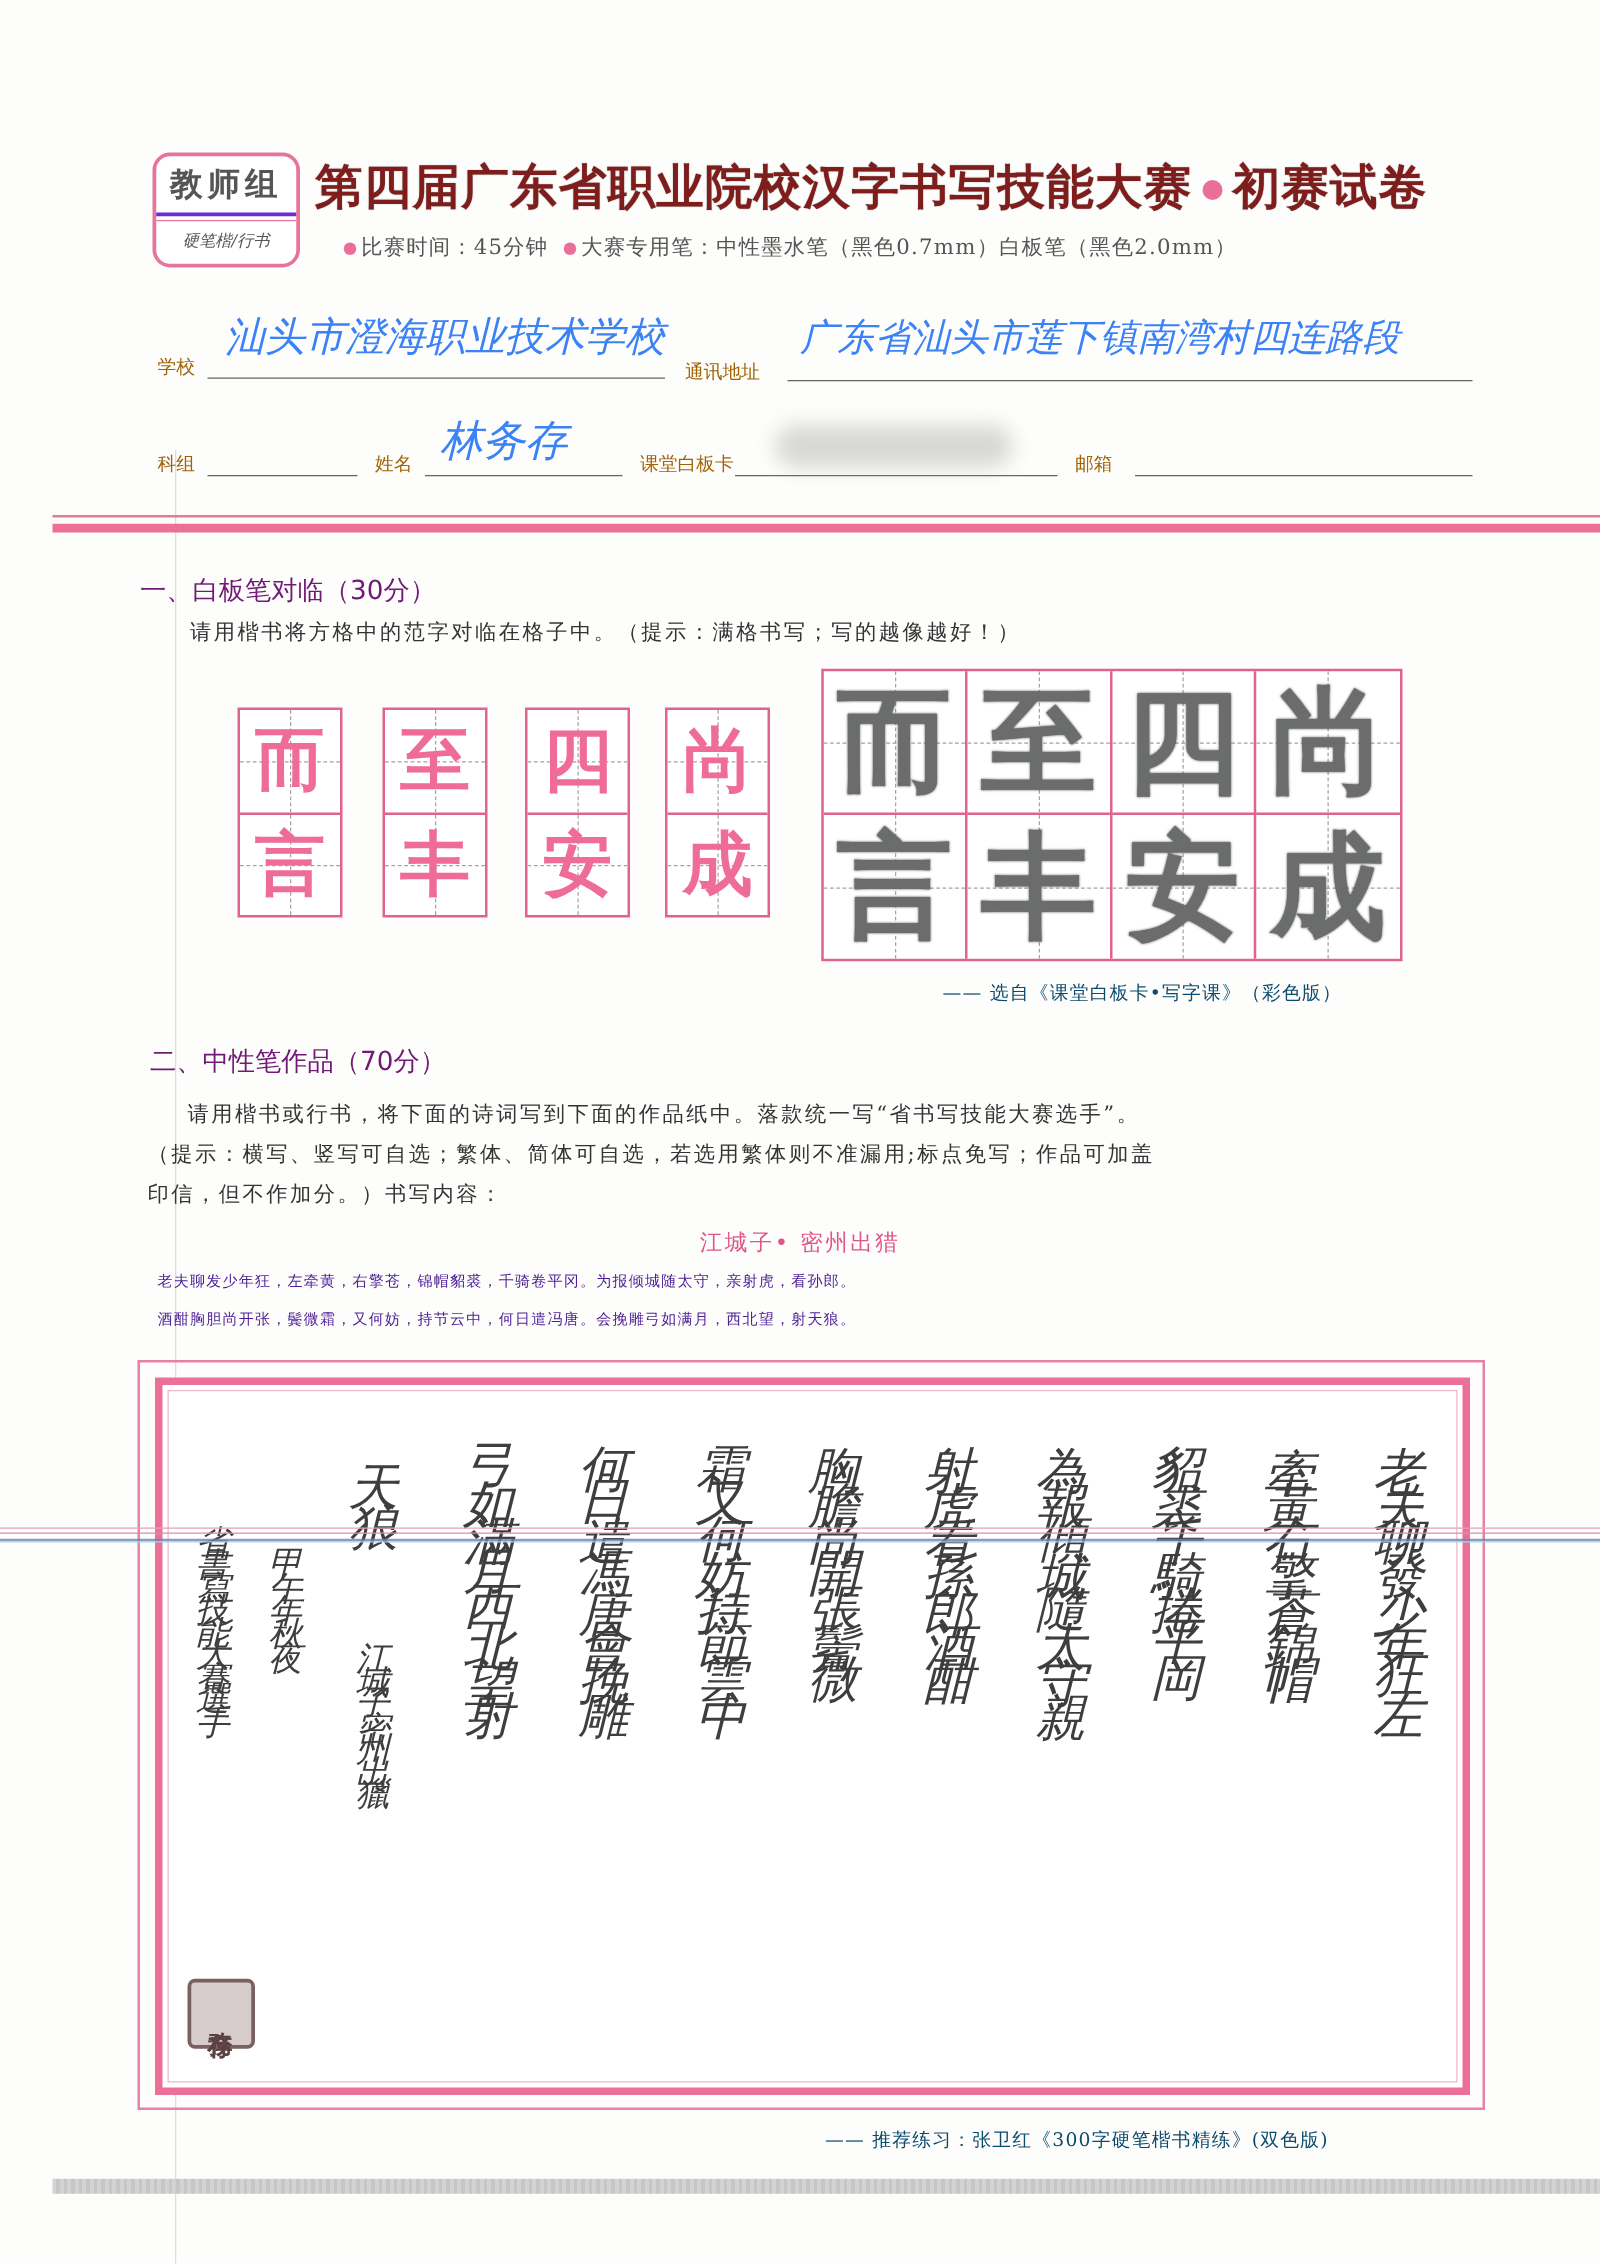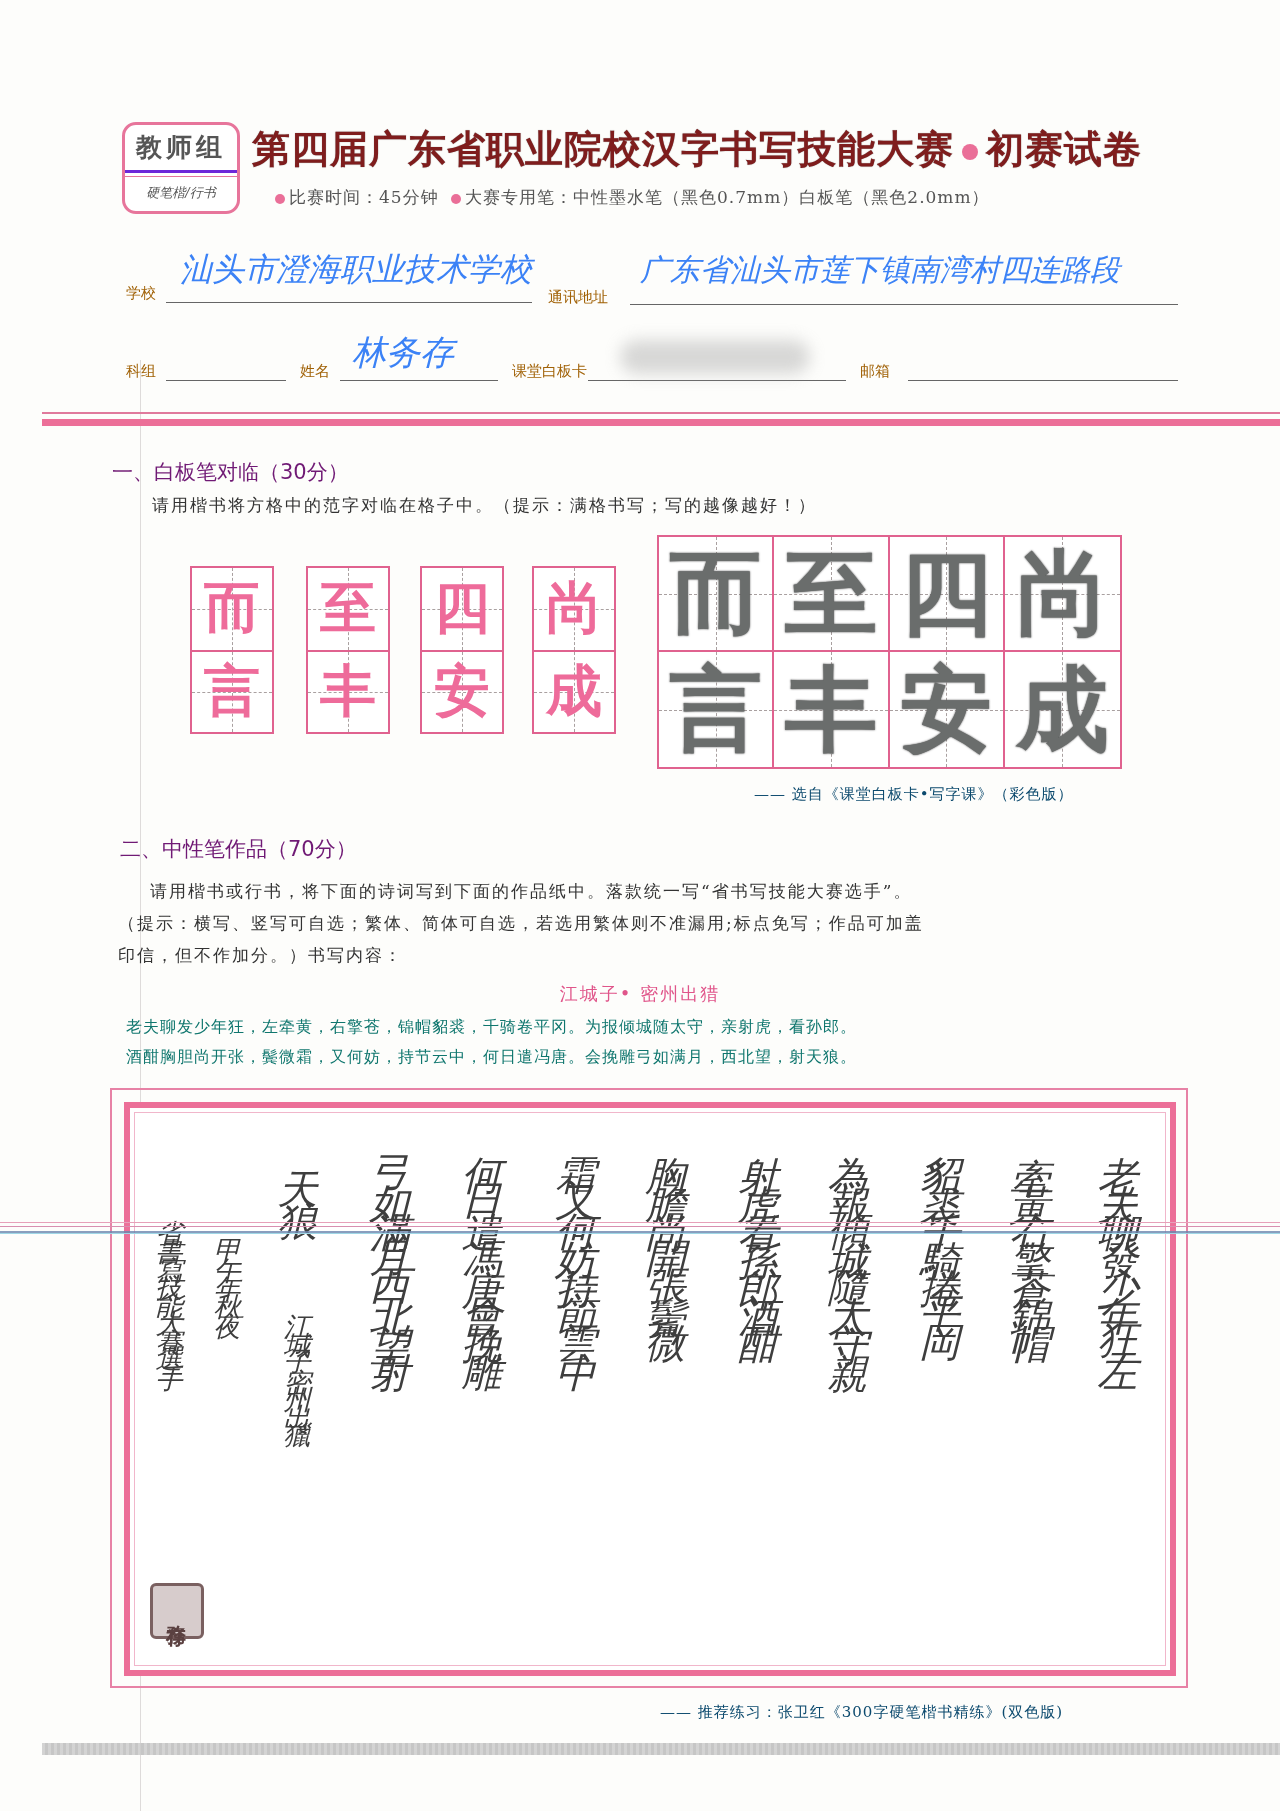--- a/index.html
+++ b/index.html
@@ -46,21 +46,21 @@
   
   .bgrid { left: 657px; top: 535px; width: 465px; height: 234px; border: 2px solid #e0628f; display: grid; grid-template-columns: repeat(4, 1fr); grid-template-rows: repeat(2, 1fr); background: #fff; }
   .bgrid .cell { position: relative; border-right: 2px solid #e0628f; border-bottom: 2px solid #e0628f; display: flex; align-items: center; justify-content: center; font-size: 92px; font-weight: bold; color: #6a6d6c; text-shadow: 0 0 2px #333; overflow: hidden; }
   .bgrid .cell span { position: relative; z-index: 1; }
   .bgrid .cell:nth-child(4n) { border-right: none; }
   .bgrid .cell:nth-child(n+5) { border-bottom: none; }
 
   .credit { font-size: 15px; color: #0c4a6e; font-family: "DejaVu Serif", serif; white-space: nowrap; letter-spacing: 1px; }
 
   .poem-title { left: 0; width: 1280px; top: 982px; text-align: center; font-size: 18px; color: #e0558a; letter-spacing: 2px; font-family: "DejaVu Serif", serif; }
-  .poem-line { left: 126px; font-size: 16px; color: #0f766e; letter-spacing: 1px; font-family: Liberation Mono, monospace; white-space: nowrap; }
+  .poem-line { left: 126px; font-size: 12px; color: #4c1d95; letter-spacing: 1px; font-family: Liberation Mono, monospace; white-space: nowrap; }
 
   
   .work-outer { left: 110px; top: 1088px; width: 1078px; height: 600px; border: 2px solid #e782a6; }
   .work-inner { left: 124px; top: 1102px; width: 1052px; height: 574px; border: 6px solid #ec6f98; background: #fff; }
   .work-inner-line { left: 134px; top: 1112px; width: 1032px; height: 554px; border: 1px solid #f1b6cb; }
 
   .scan-line-1 { left: 0; top: 1222px; width: 1280px; height: 1px; background: #e7a0b9; }
   .scan-line-2 { left: 0; top: 1226px; width: 1280px; height: 1px; background: #d88fb0; }
   .scan-line-3 { left: 0; top: 1231px; width: 1280px; height: 2px; background: #6c86ae; opacity: .8; }
   .scan-line-4 { left: 0; top: 1233px; width: 1280px; height: 1px; background: #9fd7e6; }

